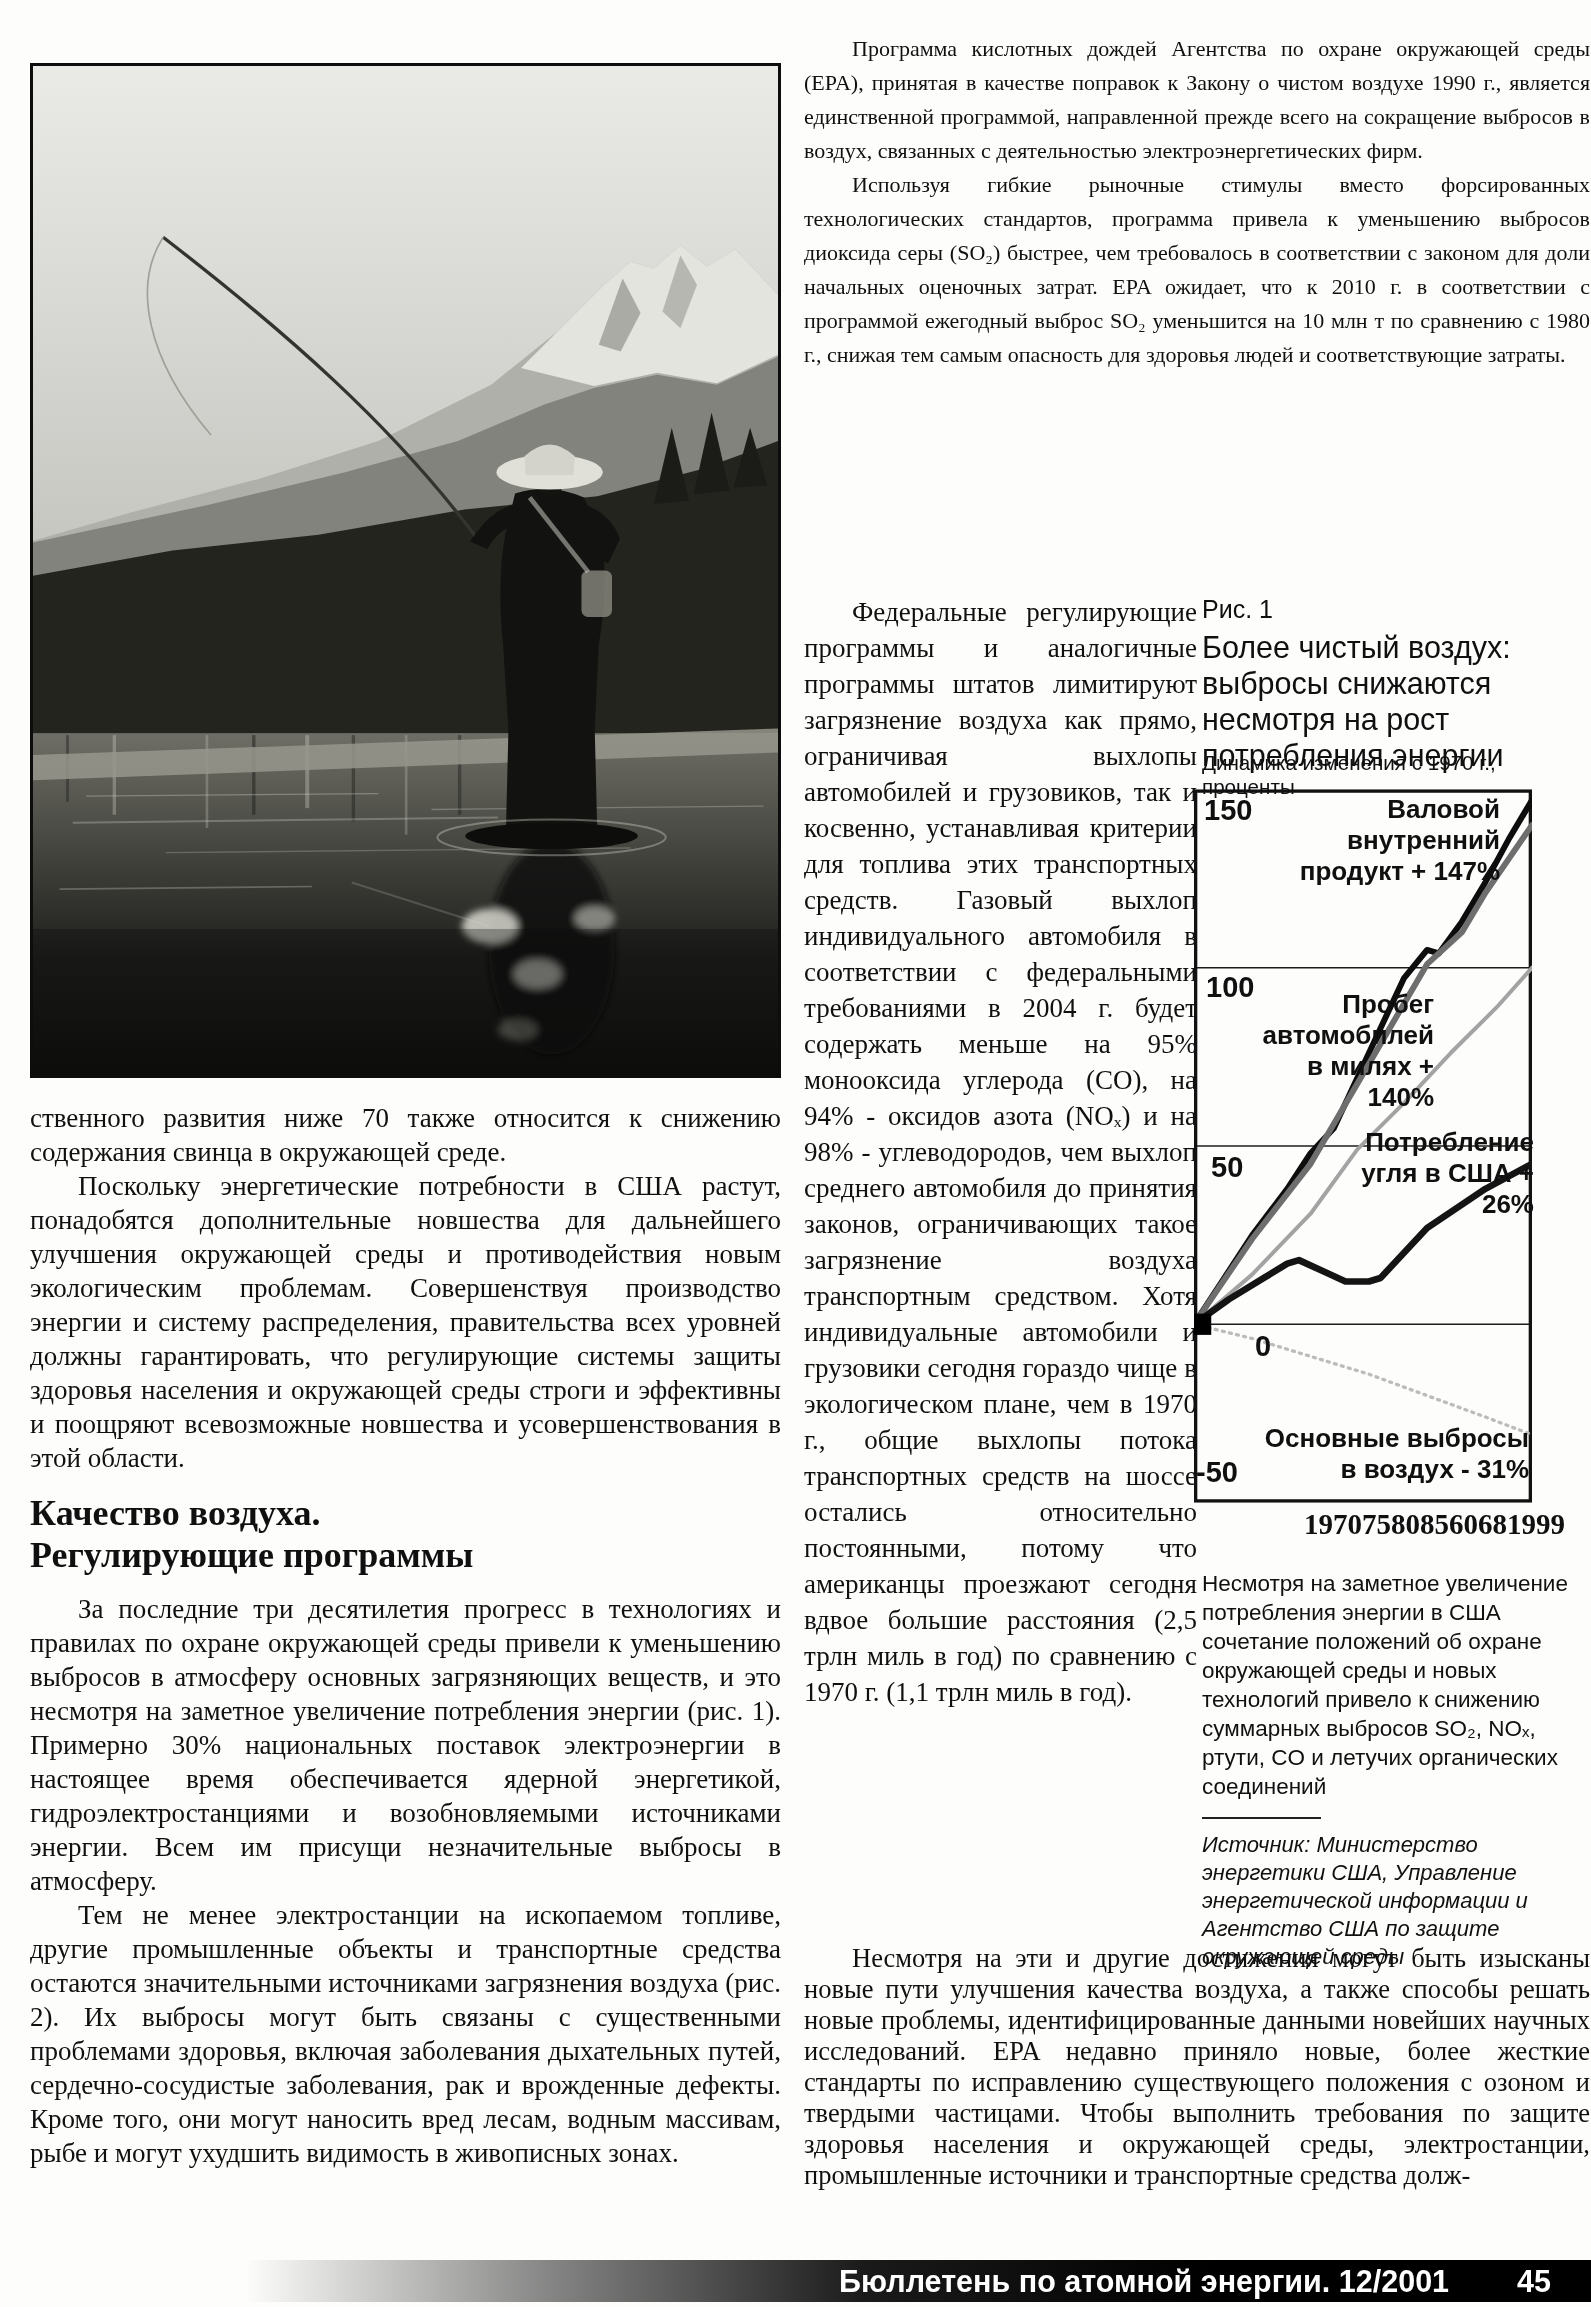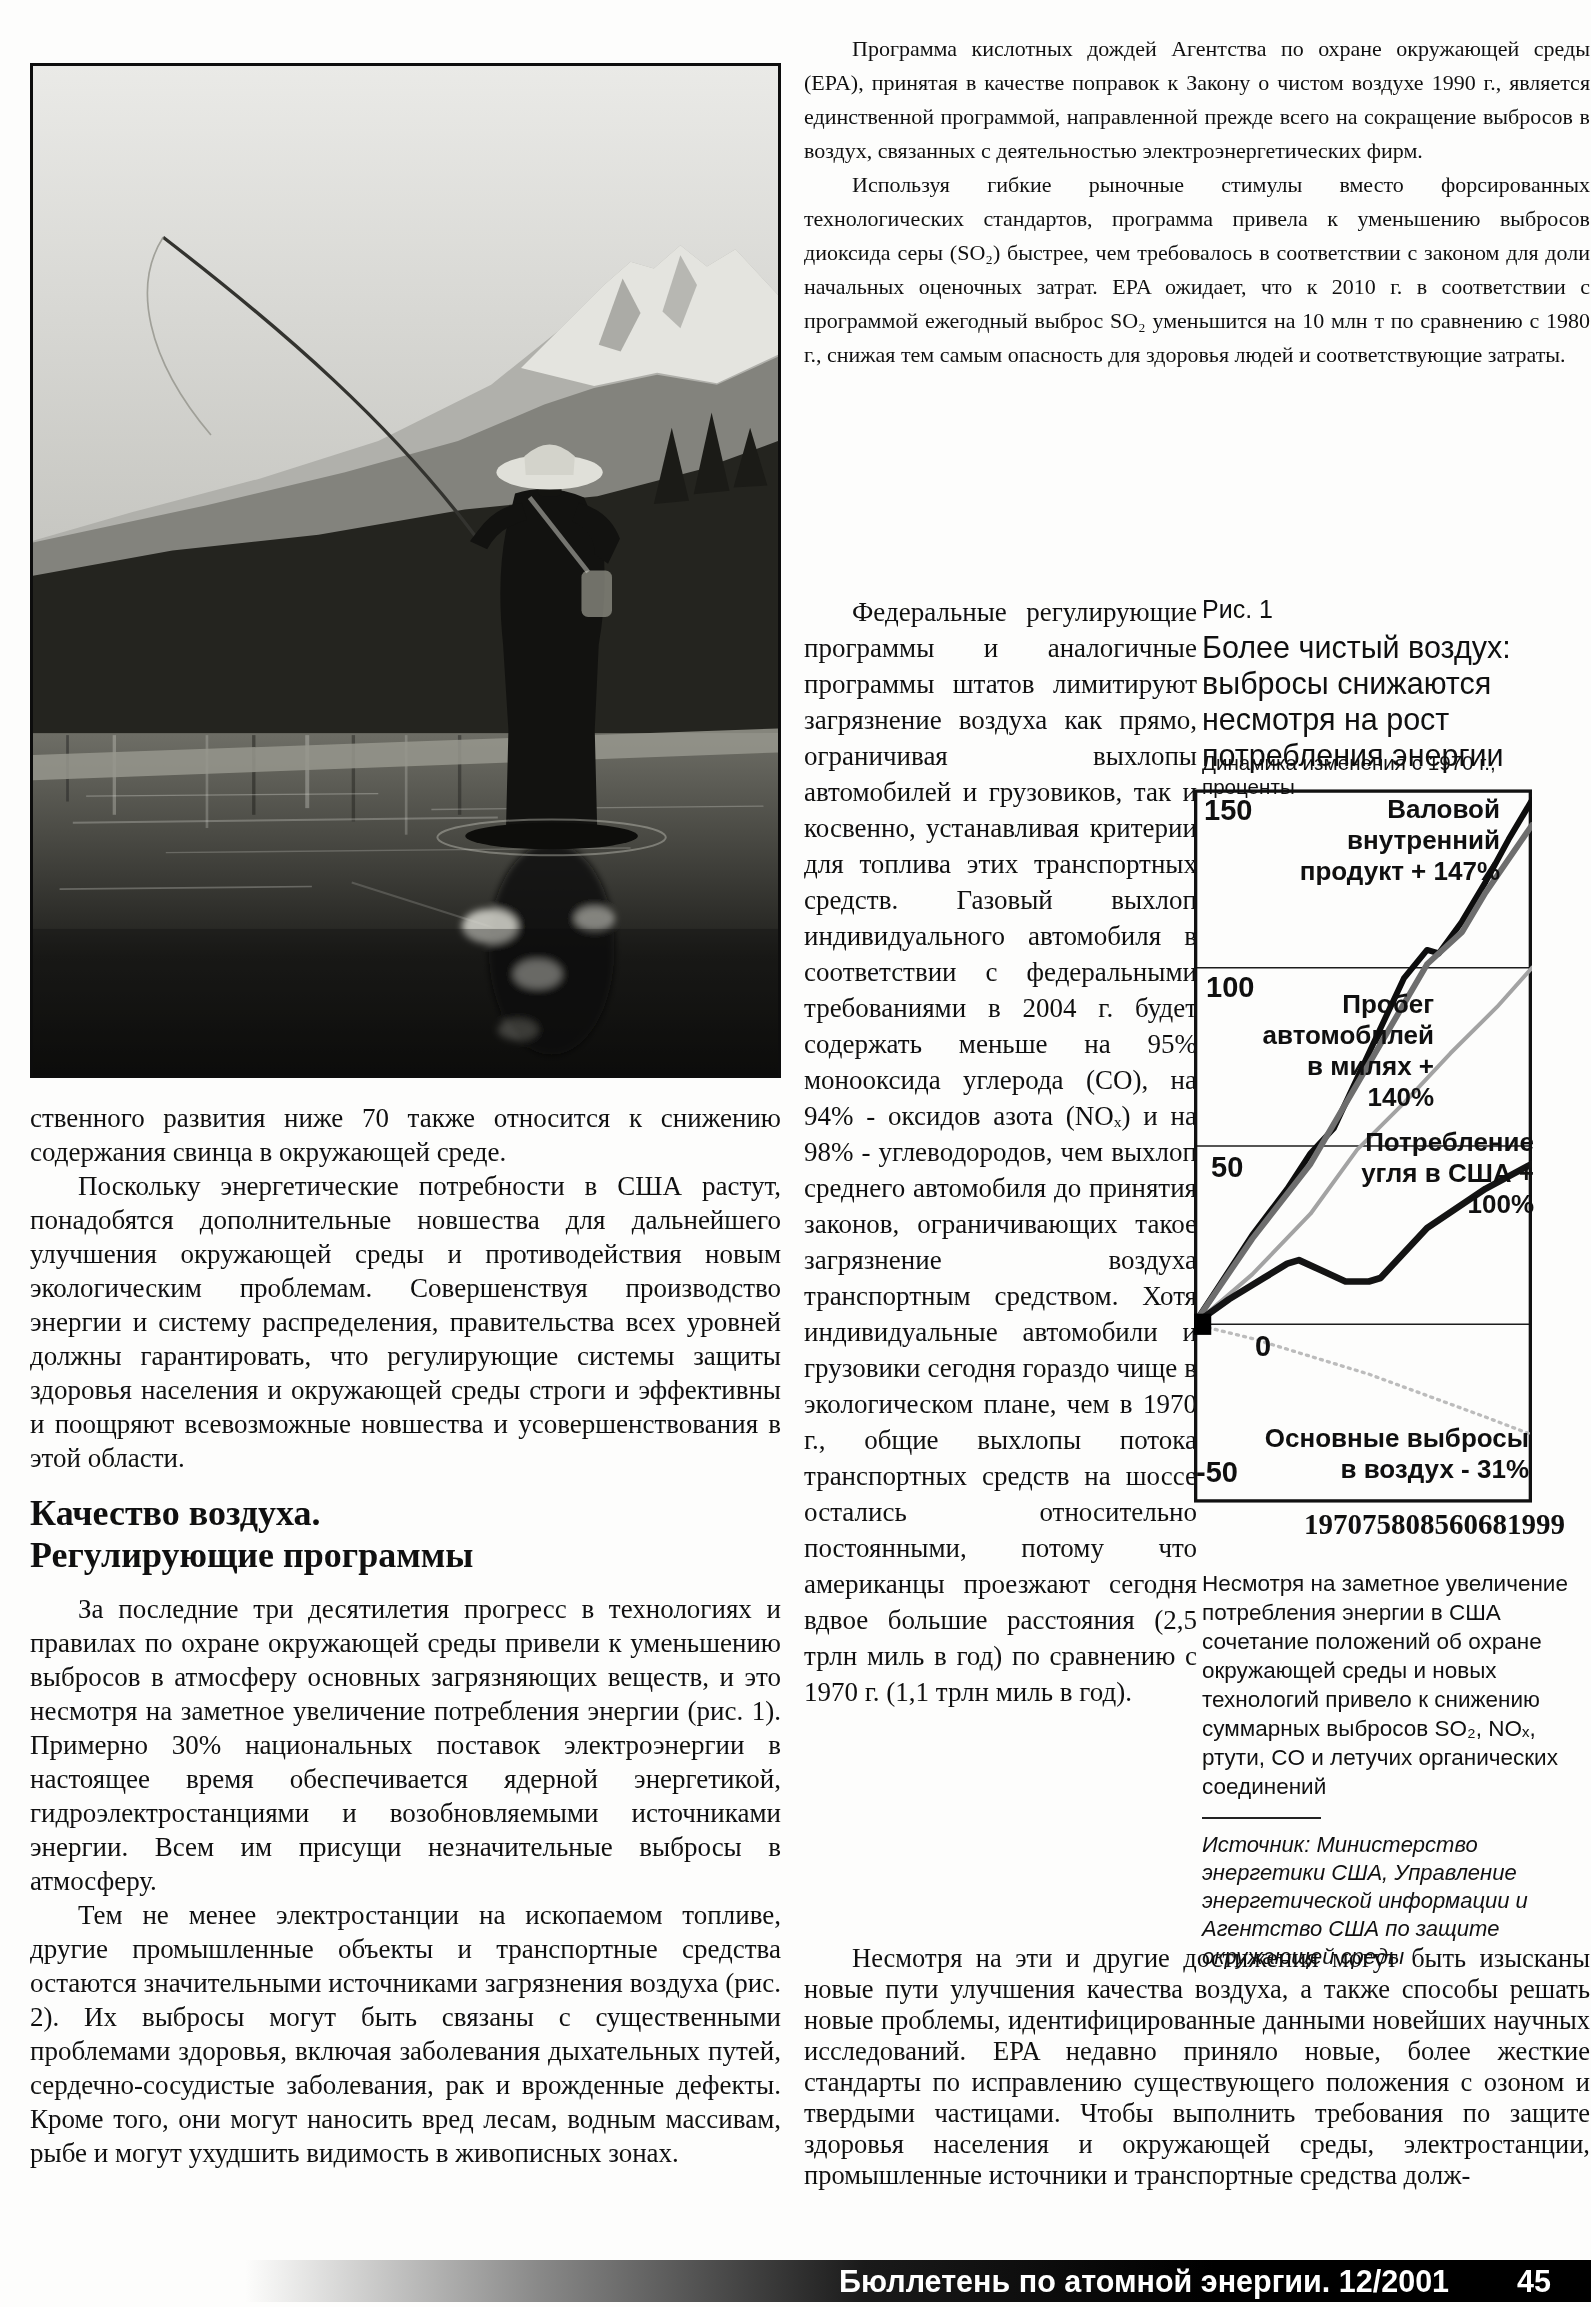--- a/index.html
+++ b/index.html
@@ -177,21 +177,21 @@
         <polyline points="0.0,807.0 87.9,677.9 175.9,564.9 263.8,414.3 351.7,263.6 404.5,215.2 439.7,156.0 510.0,53.8" fill="none" stroke="#6e6e6e" stroke-width="9" stroke-linejoin="round" stroke-linecap="round"></polyline>
         <polyline points="0.0,807.0 87.9,731.7 175.9,640.2 246.2,543.4 316.6,473.4 386.9,398.1 457.2,328.2 510.0,269.0" fill="none" stroke="#a3a3a3" stroke-width="6" stroke-linejoin="round" stroke-linecap="round"></polyline>
         <polyline points="0.0,807.0 52.8,769.3 105.5,737.1 140.7,715.5 158.3,710.2 193.4,726.3 228.6,742.4 263.8,742.4 281.4,737.1 351.7,661.7 439.7,602.6 510.0,564.9" fill="none" stroke="#141414" stroke-width="10" stroke-linejoin="round" stroke-linecap="round"></polyline>
         <polyline points="0.0,807.0 87.9,828.5 175.9,855.4 263.8,882.3 351.7,914.6 439.7,946.9 510.0,973.8" fill="none" stroke="#bcbcbc" stroke-width="5" stroke-linejoin="round" stroke-linecap="round" stroke-dasharray="3 8"></polyline>
         <rect x="0" y="791.0" width="26" height="32" fill="#000000"></rect>
       </svg>
   </div>
 
   <div id="ann-gdp" class="ann">Валовой внутренний продукт + 147%</div>
   <div id="ann-vmt" class="ann">Пробег автомобилей в милях + 140%</div>
-  <div id="ann-coal" class="ann">Потребление угля в США + 100%</div>
+  <div id="ann-coal" class="ann">Потребление угля в США + 26%</div>
   <div id="ann-emis" class="ann">Основные выбросы в воздух - 31%</div>
 
   <div id="x-ticks">
       <span>1970</span>
       <span>75</span>
       <span>80</span>
       <span>85</span>
       <span>60</span>
       <span>68</span>
       <span>1999</span>

